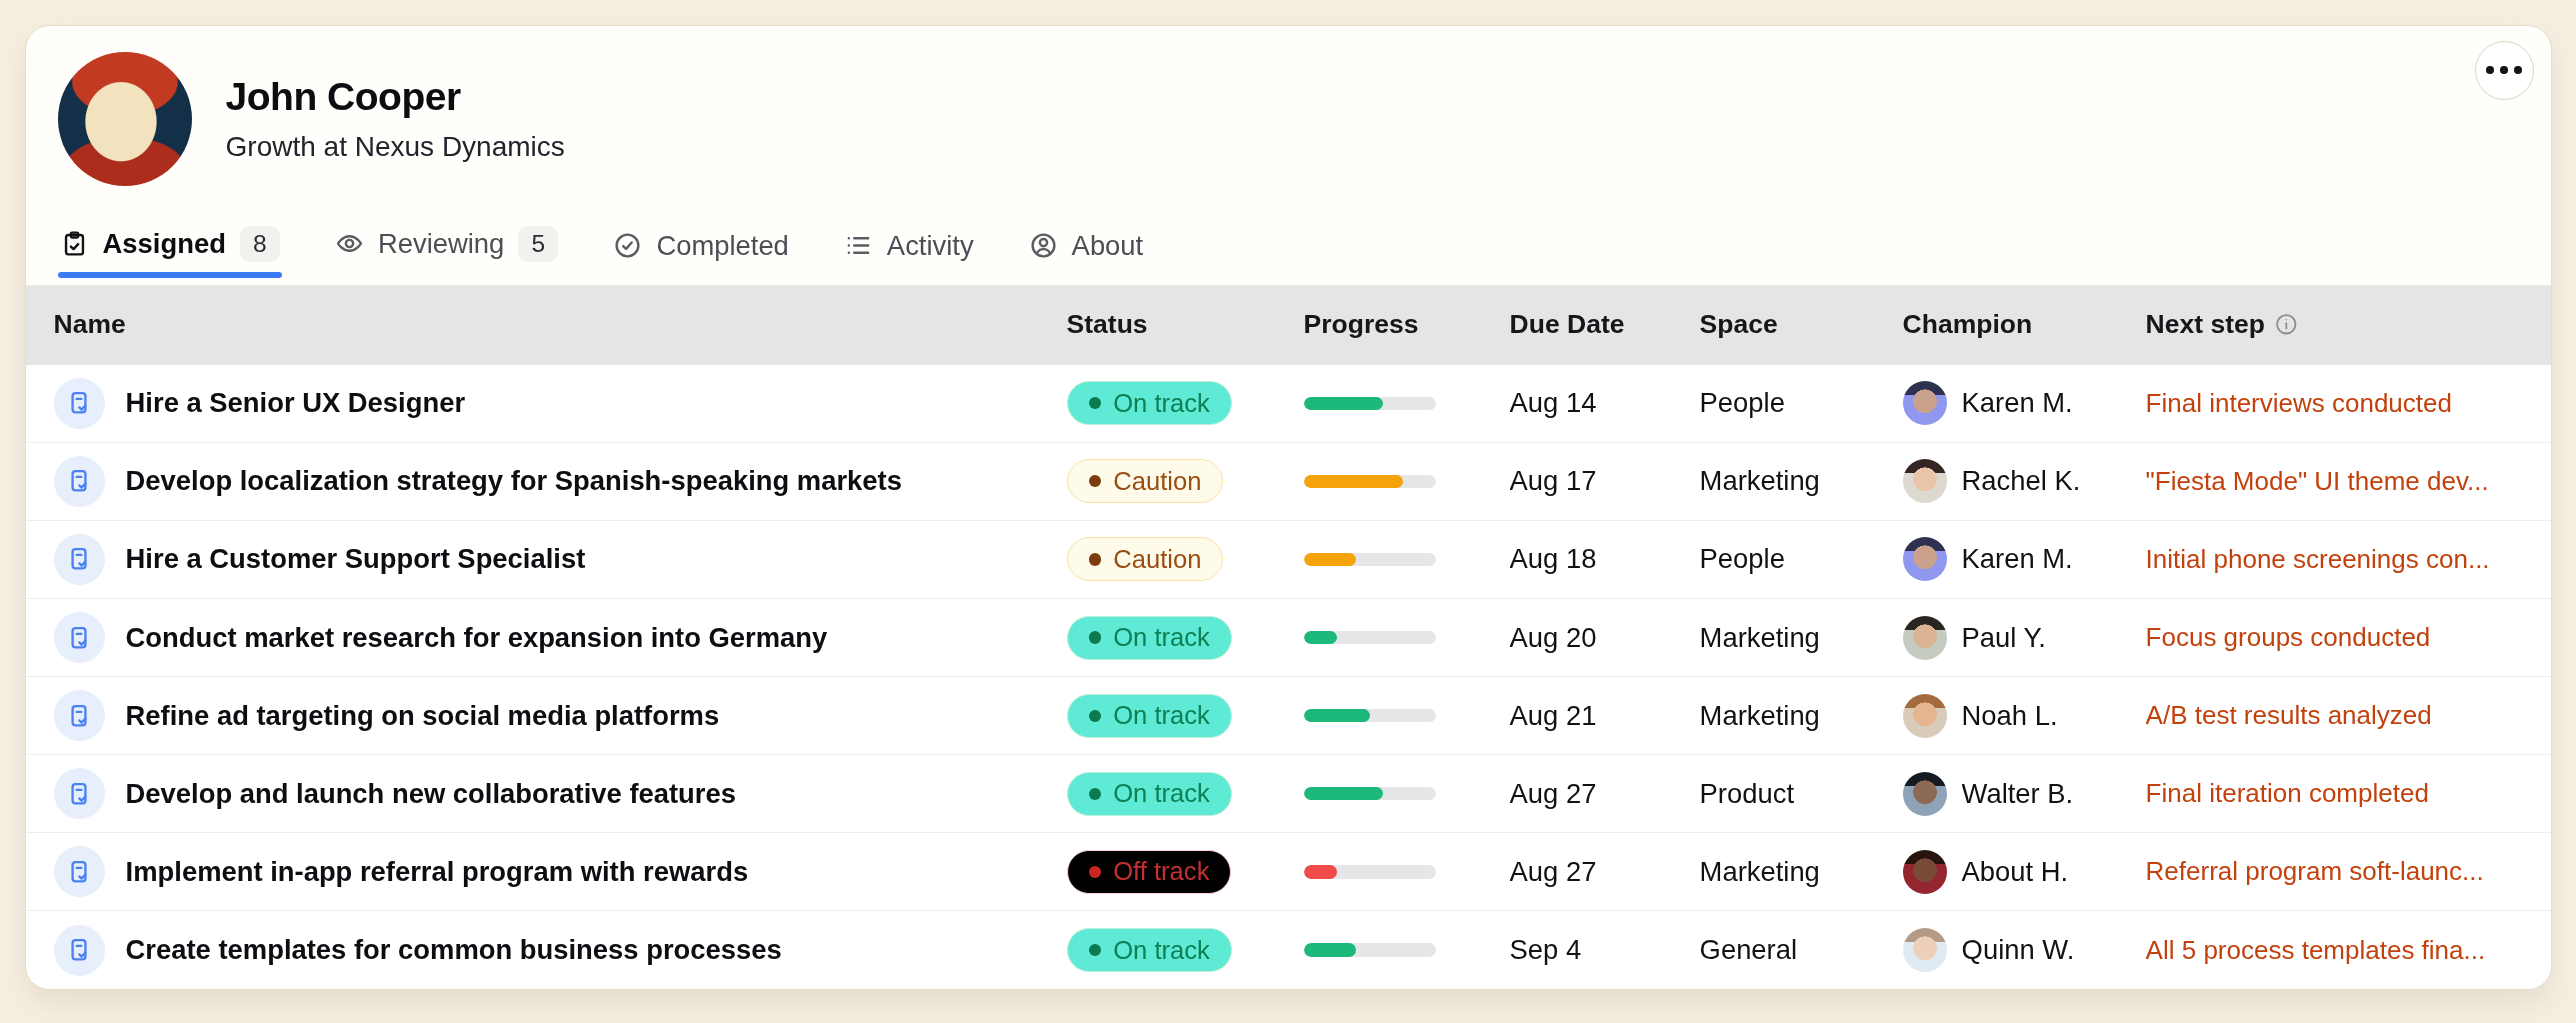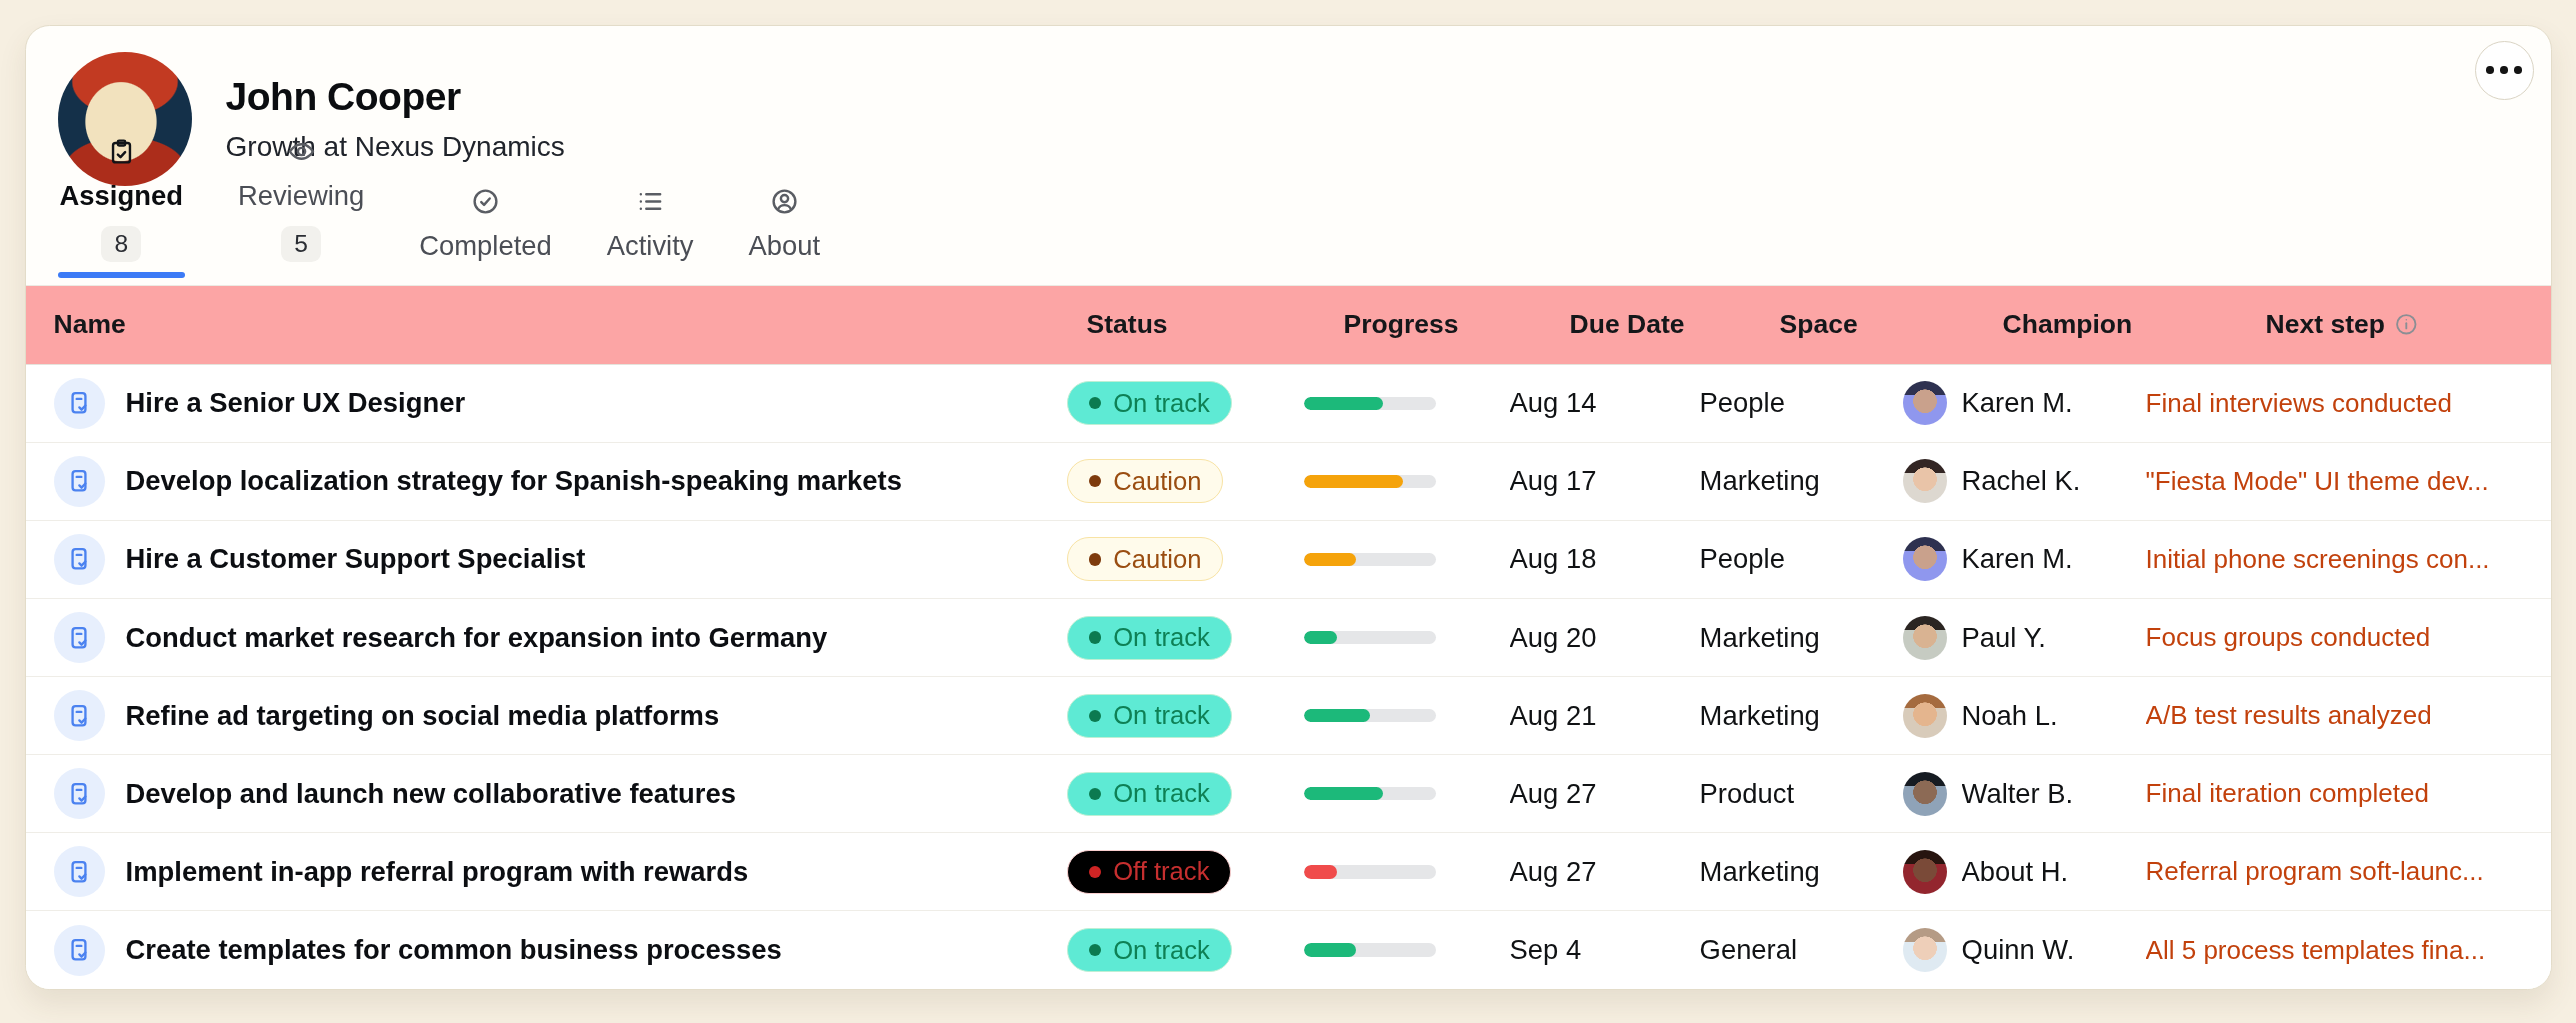--- a/index.html
+++ b/index.html
@@ -39,33 +39,33 @@
     position:absolute; top:15px; right:17px;
     width:59px; height:59px; border-radius:50%;
     background:#FFFFFF; border:1.9px solid #DAD4C4;
     display:flex; align-items:center; justify-content:center; gap:6.6px;
     cursor:pointer;
   }
   .more-btn i { width:7.6px; height:7.6px; border-radius:50%; background:#141414; }
   
   .tabs { position:absolute; left:34px; bottom:0; display:flex; gap:55px; align-items:flex-end; }
   .tab { position:relative; display:flex; align-items:center; gap:14px; padding:9.5px 0 23px; cursor:pointer;
-         font-size:27.4px; font-weight:500; color:#4B4E55;flex-direction:column; }
+         font-size:27.4px; font-weight:500; color:#4B4E55; }
   .tab svg { width:29px; height:29px; stroke:#5A5D63; }
   .tab.active { color:#0B0D10; font-weight:700; }
   .tab.active svg { stroke:#111418; }
   .tab.active::after { content:""; position:absolute; left:-1.9px; right:-1.9px; bottom:6.6px; height:5.7px;
                        border-radius:3.8px; background:var(--accent); }
   .tab .badge-count { font-size:24.6px; font-weight:500; color:#2A2D33; background:#F2F1ED;
                       border-radius:9.5px; padding:3.8px 13.2px; }
   
   .grid { display:grid; grid-template-columns:1013px 237px 206px 190px 203px 243px 1fr;
           align-items:center; padding:0 28px; }
-  .thead { height:80px; flex:none; background:#fca5a5;
-           border-top:1.4px solid #ECEAE3; border-bottom:1.4px solid #E5E3DC;gap:20px; }
+  .thead { height:80px; flex:none; background:#e5e5e5;
+           border-top:1.4px solid #ECEAE3; border-bottom:1.4px solid #E5E3DC; }
   .th { font-size:26.5px; font-weight:700; color:#15171A; display:flex; align-items:center; gap:9.5px; }
   .th svg { width:24.6px; height:24.6px; stroke:#8B8E94; }
   .rows { flex:1; display:flex; flex-direction:column; }
   .row { flex:1; border-bottom:1.4px solid #EFEDE7; background:#FFFFFF; cursor:pointer; }
   .row:last-child { border-bottom:none; }
   .name-cell { display:flex; align-items:center; gap:21px; overflow:hidden; }
   .task-ic { width:51px; height:51px; border-radius:50%; background:#E7EFFD; flex:none;
              display:flex; align-items:center; justify-content:center; }
   .task-ic svg { width:28px; height:28px; stroke:#4B82F0; }
   .task-name { font-size:27.4px; font-weight:600; color:#0C0E12; white-space:nowrap; overflow:hidden; }

